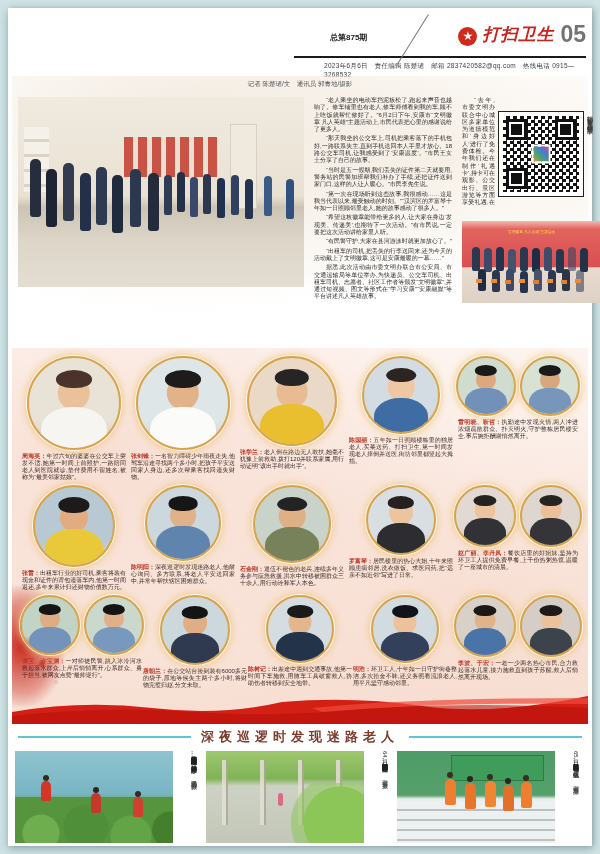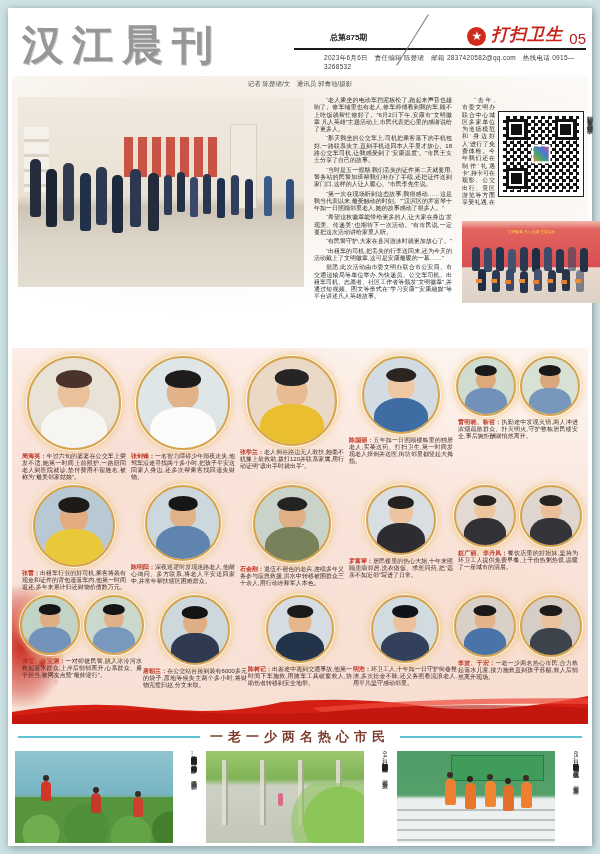--- a/index.html
+++ b/index.html
@@ -2,26 +2,26 @@
 <html><head>
 <meta charset="utf-8">
 <style>
   html,body{margin:0;padding:0;}
   body{width:600px;height:854px;position:relative;background:#cfe3e5;font-family:"Liberation Sans",sans-serif;overflow:hidden;}
   .sheet{position:absolute;left:8px;top:8px;width:584px;height:838px;background:#ffffff;box-shadow:0 3px 9px rgba(50,80,85,.35),2px 0 5px rgba(0,0,0,.15);}
 
   
   .masthead{position:absolute;left:14px;top:10px;font-family:"DejaVu Serif",serif;font-size:41px;font-weight:bold;color:#979797;letter-spacing:9px;text-shadow:1px 1px 0 #c4c4c4;}
   .hdr-right{position:absolute;right:6px;top:6px;width:292px;height:54px;}
-  .hdr-row1{display:flex;align-items:flex-end;height:32px;border-bottom:2px solid #1a1a1a;padding-bottom:2px;}
+  .hdr-row1{display:flex;align-items:flex-end;height:32px;border-bottom:2px solid #1a1a1a;padding-bottom:10px;}
   .issue{font-size:8px;font-weight:bold;color:#222;margin-left:36px;margin-bottom:3px;}
   .diag{position:absolute;left:118px;top:-4px;width:1px;height:60px;background:#777;transform:rotate(32deg);}
   .logo-star{width:19px;height:19px;border-radius:50%;background:#d02a1c;color:#fff;font-size:12px;line-height:19px;text-align:center;margin-left:auto;}
   .brand{font-family:"DejaVu Serif",serif;font-style:italic;font-weight:bold;font-size:17px;color:#c5231c;margin:0 6px 0 5px;letter-spacing:1px;}
-  .pagenum{font-size:15px;font-weight:normal;color:#b91c1c;line-height:1;}
+  .pagenum{font-size:23px;font-weight:bold;color:#737373;line-height:1;}
   .dateline{font-size:6.5px;color:#3c3c3c;padding-top:4px;text-align:left;padding-left:30px;letter-spacing:.3px;}
 
   
   .article{position:absolute;left:4px;top:68px;width:576px;height:270px;}
   .article::before{content:"";position:absolute;inset:0;background:
     radial-gradient(ellipse at 30% 20%,rgba(242,232,220,.9),transparent 60%),
     radial-gradient(ellipse at 75% 30%,rgba(246,238,228,.8),transparent 55%);}
   .headline{position:relative;text-align:center;padding-top:10px;white-space:nowrap;}
   .hl-black{font-family:"DejaVu Serif",serif;font-size:27px;font-weight:bold;color:#141414;letter-spacing:3px;text-shadow:0 0 2px #fff,1px 1px 0 #fff;}
   .hl-red{font-family:"DejaVu Serif",serif;font-size:30px;font-weight:bold;color:#df2318;letter-spacing:1px;text-shadow:0 0 2px #fff;}
@@ -105,21 +105,20 @@
   .ph-boat .rail{position:absolute;left:0;bottom:0;width:100%;height:46%;background:repeating-linear-gradient(180deg,transparent 0 8px,#b4bcbc 8px 10px),#eef1f1;opacity:.9;}
   .ph-boat .banner{position:absolute;left:34%;top:4%;width:58%;height:26%;background:#3f9c5a;border:1px solid #2e7a44;}
   .ph-boat .fig{position:absolute;left:48px;top:28px;width:11px;height:26px;border-radius:5px 5px 2px 2px;background:#ef7f2e;box-shadow:20px 4px #e8762a,40px 2px #f08632,58px 6px #e0702a,76px 3px #ef7f2e;}
   .ph-boat .fhead{position:absolute;left:50px;top:21px;width:6px;height:6px;border-radius:50%;background:#3a2c24;box-shadow:20px 4px #2e2420,40px 2px #3a2c24,58px 6px #2e2420,76px 3px #3a2c24;}
 </style>
 </head>
 <body>
 
 <div class="sheet">
 
-  <div class="masthead">汉江晨刊</div>
   <div class="hdr-right">
     <div class="diag"></div>
     <div class="hdr-row1">
       <span class="issue">总第875期</span>
       <span class="logo-star">★</span>
       <span class="brand">打扫卫生</span>
       <span class="pagenum">05</span>
     </div>
     <div class="dateline">2023年6月6日　责任编辑 陈楚珺　邮箱 2837420582@qq.com　热线电话 0915—3268532</div>
   </div>
@@ -352,21 +351,21 @@
     <svg class="ribbon" viewBox="0 0 576 30" preserveAspectRatio="none">
       <path d="M0,18 Q70,6 140,14 T270,8 Q340,2 410,12 T576,2 L576,30 L0,30 Z" fill="#d41f14"></path>
       <path d="M0,22 Q90,12 180,18 T360,14 Q470,8 576,14 L576,30 L0,30 Z" fill="#b30f0a" opacity="0.55"></path>
       <path d="M300,14 Q400,4 576,4 L576,10 Q430,8 310,18 Z" fill="#ef4a3a" opacity="0.7"></path>
     </svg>
   </div>
 
   <div class="env">
     <div class="env-head">
       <div class="env-line"></div>
-      <div class="env-title">一老一少两名热心市民</div>
+      <div class="env-title">深夜巡逻时发现迷路老人</div>
       <div class="env-line"></div>
     </div>
     <div class="env-row">
       <div class="env-item">
         <div class="env-photo ph-river">
           <div class="bush"></div>
           <div class="fig"></div>
           <div class="fhead"></div>
         </div>
         <div class="env-cap">

